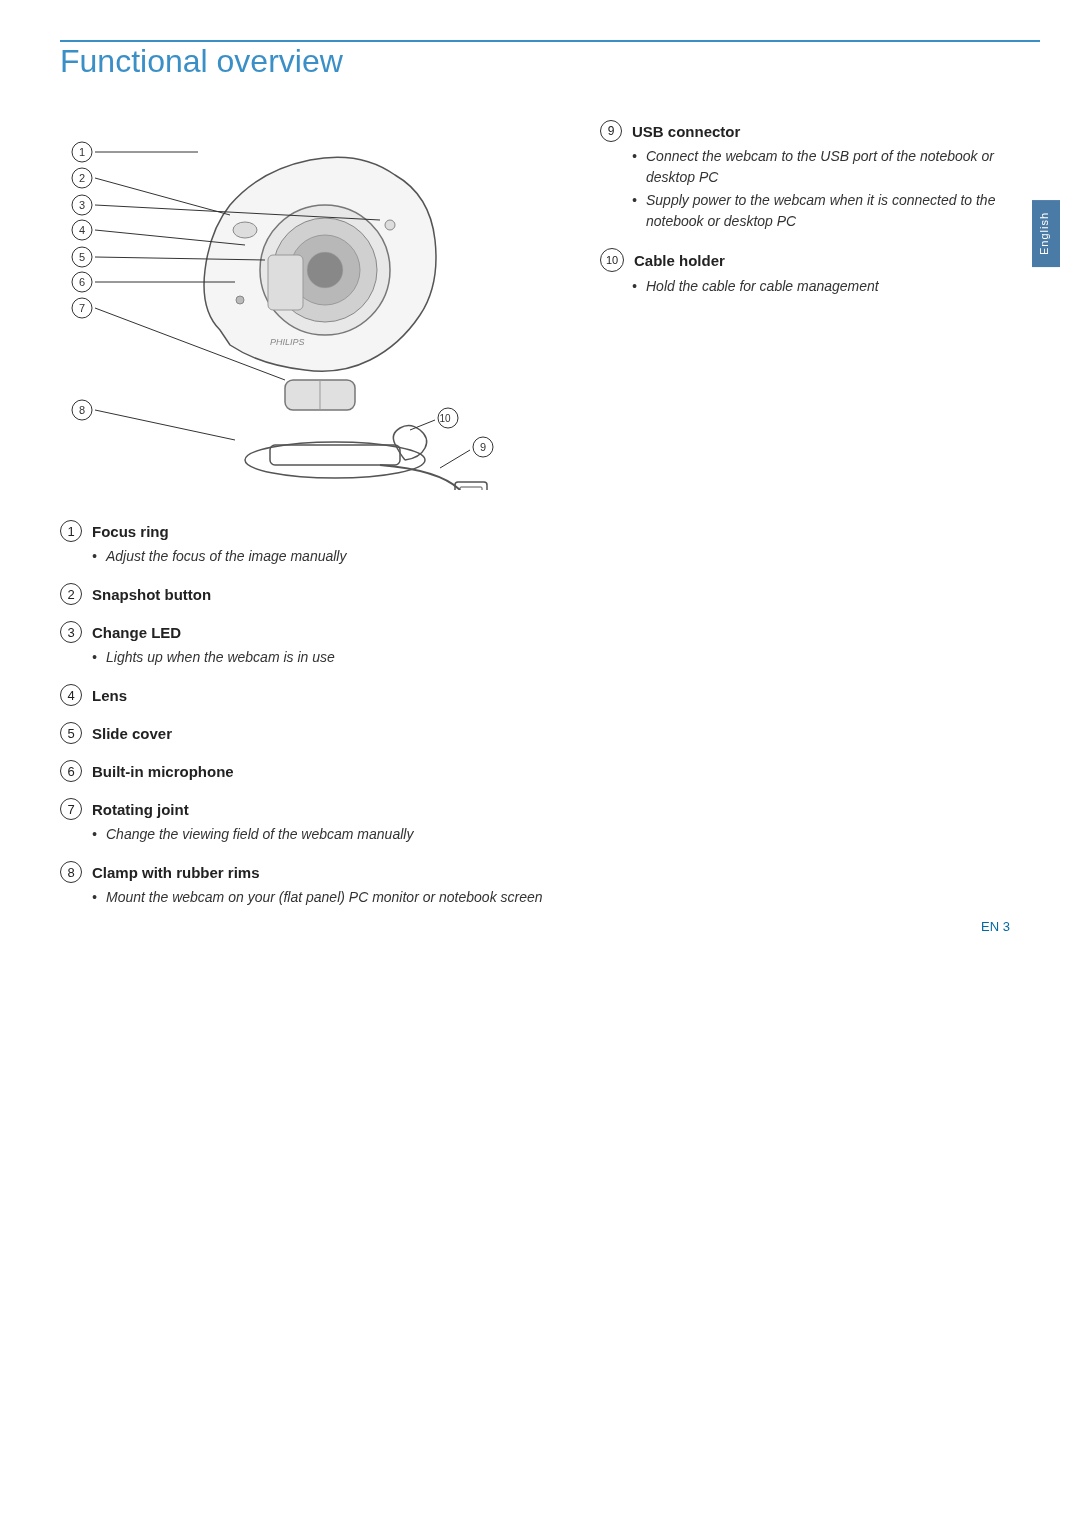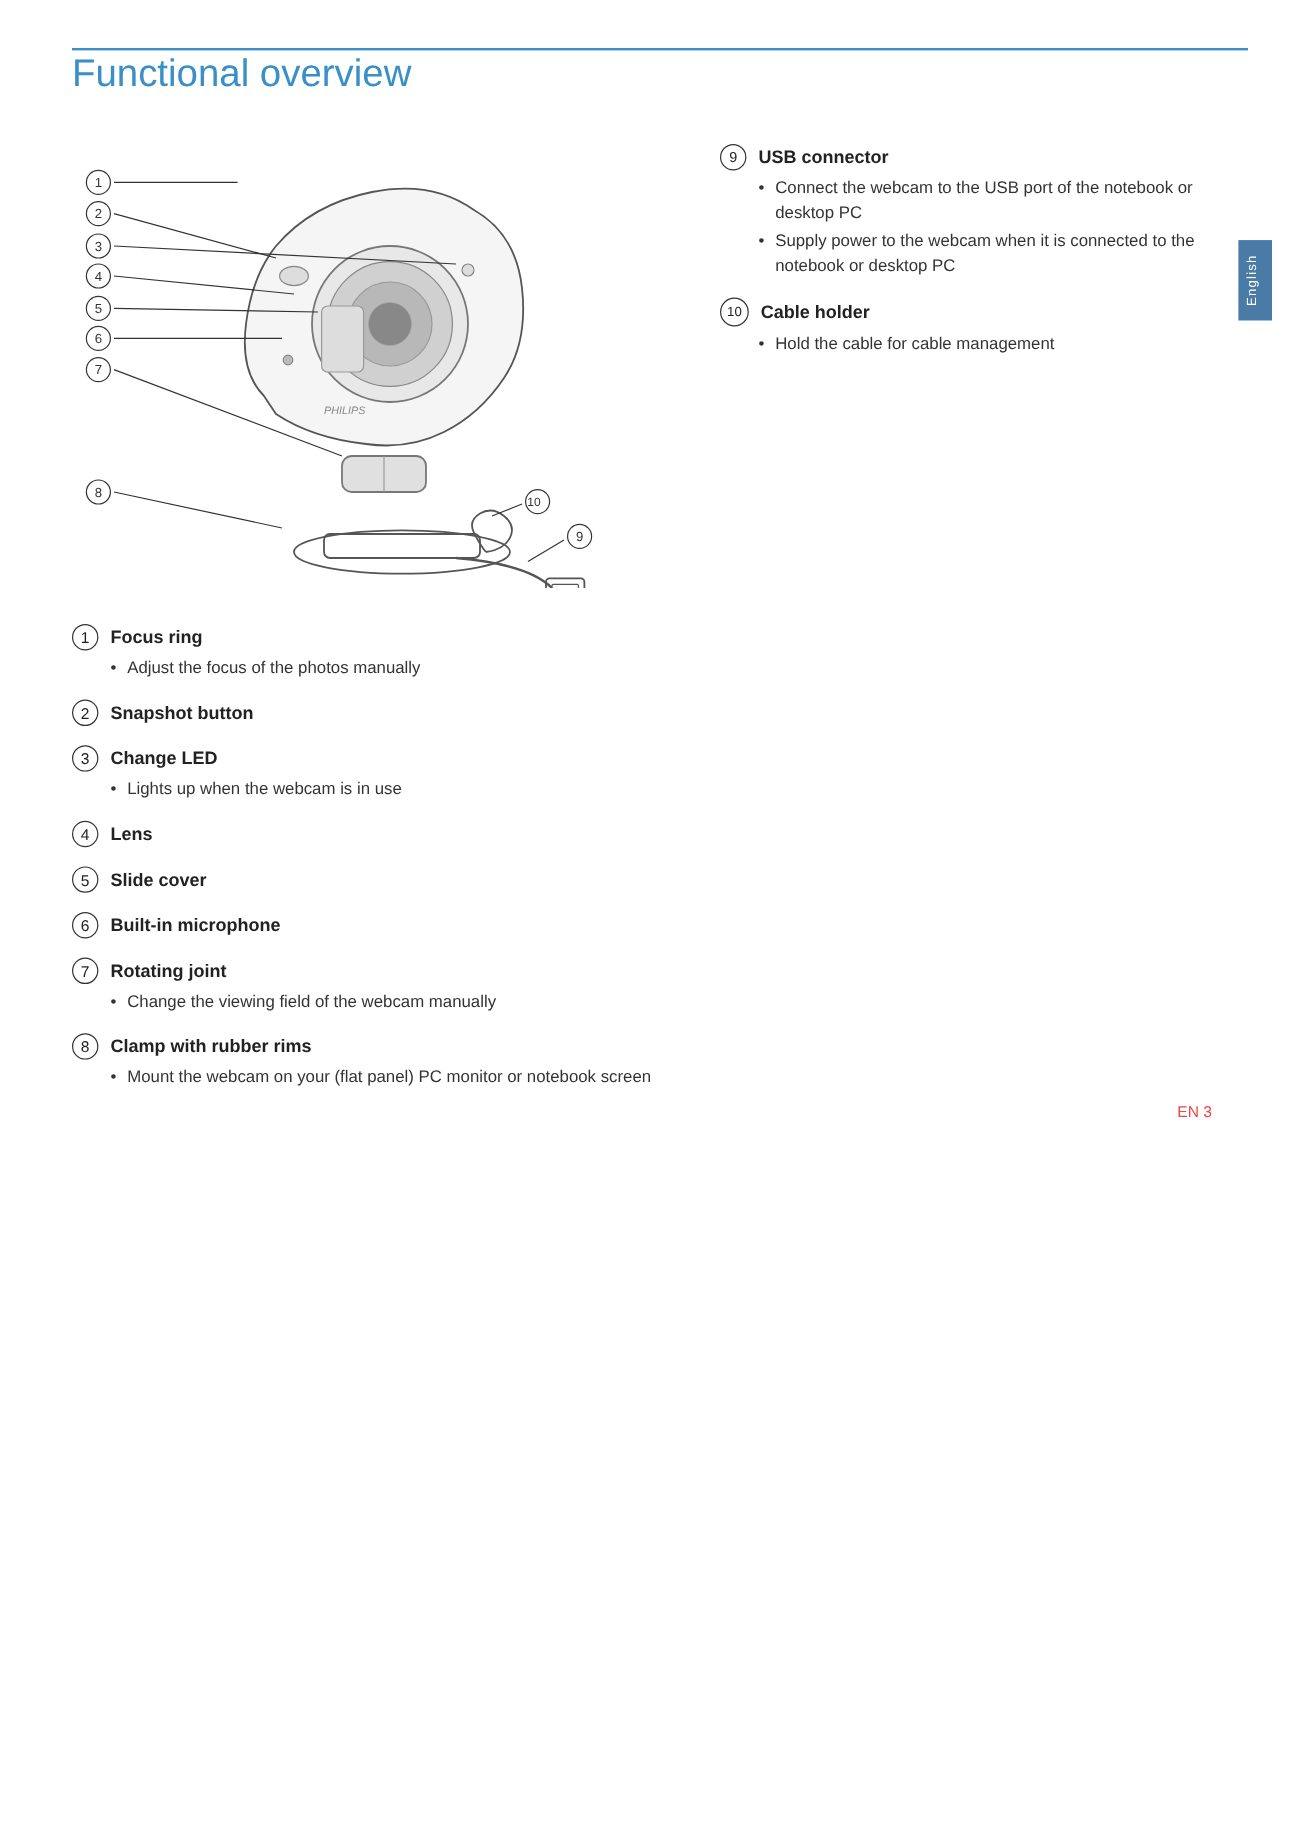--- a/index.html
+++ b/index.html
@@ -101,20 +101,21 @@
       flex-shrink: 0;
     }
 
     .item-title {
       font-weight: bold;
       font-size: 15px;
     }
 
     .item-desc {
       padding-left: 32px;
+      font-style: italic;
     }
 
     .item-desc li {
       list-style: none;
       position: relative;
       padding-left: 14px;
       font-size: 14px;
       color: #333;
       line-height: 1.5;
       margin-bottom: 2px;
@@ -126,21 +127,21 @@
       left: 0;
       color: #333;
     }
 
     
     .page-footer {
       position: absolute;
       bottom: 30px;
       right: 50px;
       font-size: 13px;
-      color: #ef4444;
+      color: #0369a1;
       margin-left: 20px;
     }
 
     
     .diagram-svg {
       width: 100%;
       height: 100%;
     }
   </style>
 </head>
@@ -238,21 +239,21 @@
       </div>
 
       <div class="items-section">
 
         <div class="item-entry">
           <div class="item-header">
             <span class="item-number">1</span>
             <span class="item-title">Focus ring</span>
           </div>
           <ul class="item-desc">
-            <li>Adjust the focus of the photos manually</li>
+            <li>Adjust the focus of the image manually</li>
           </ul>
         </div>
 
         <div class="item-entry">
           <div class="item-header">
             <span class="item-number">2</span>
             <span class="item-title">Snapshot button</span>
           </div>
         </div>
 

